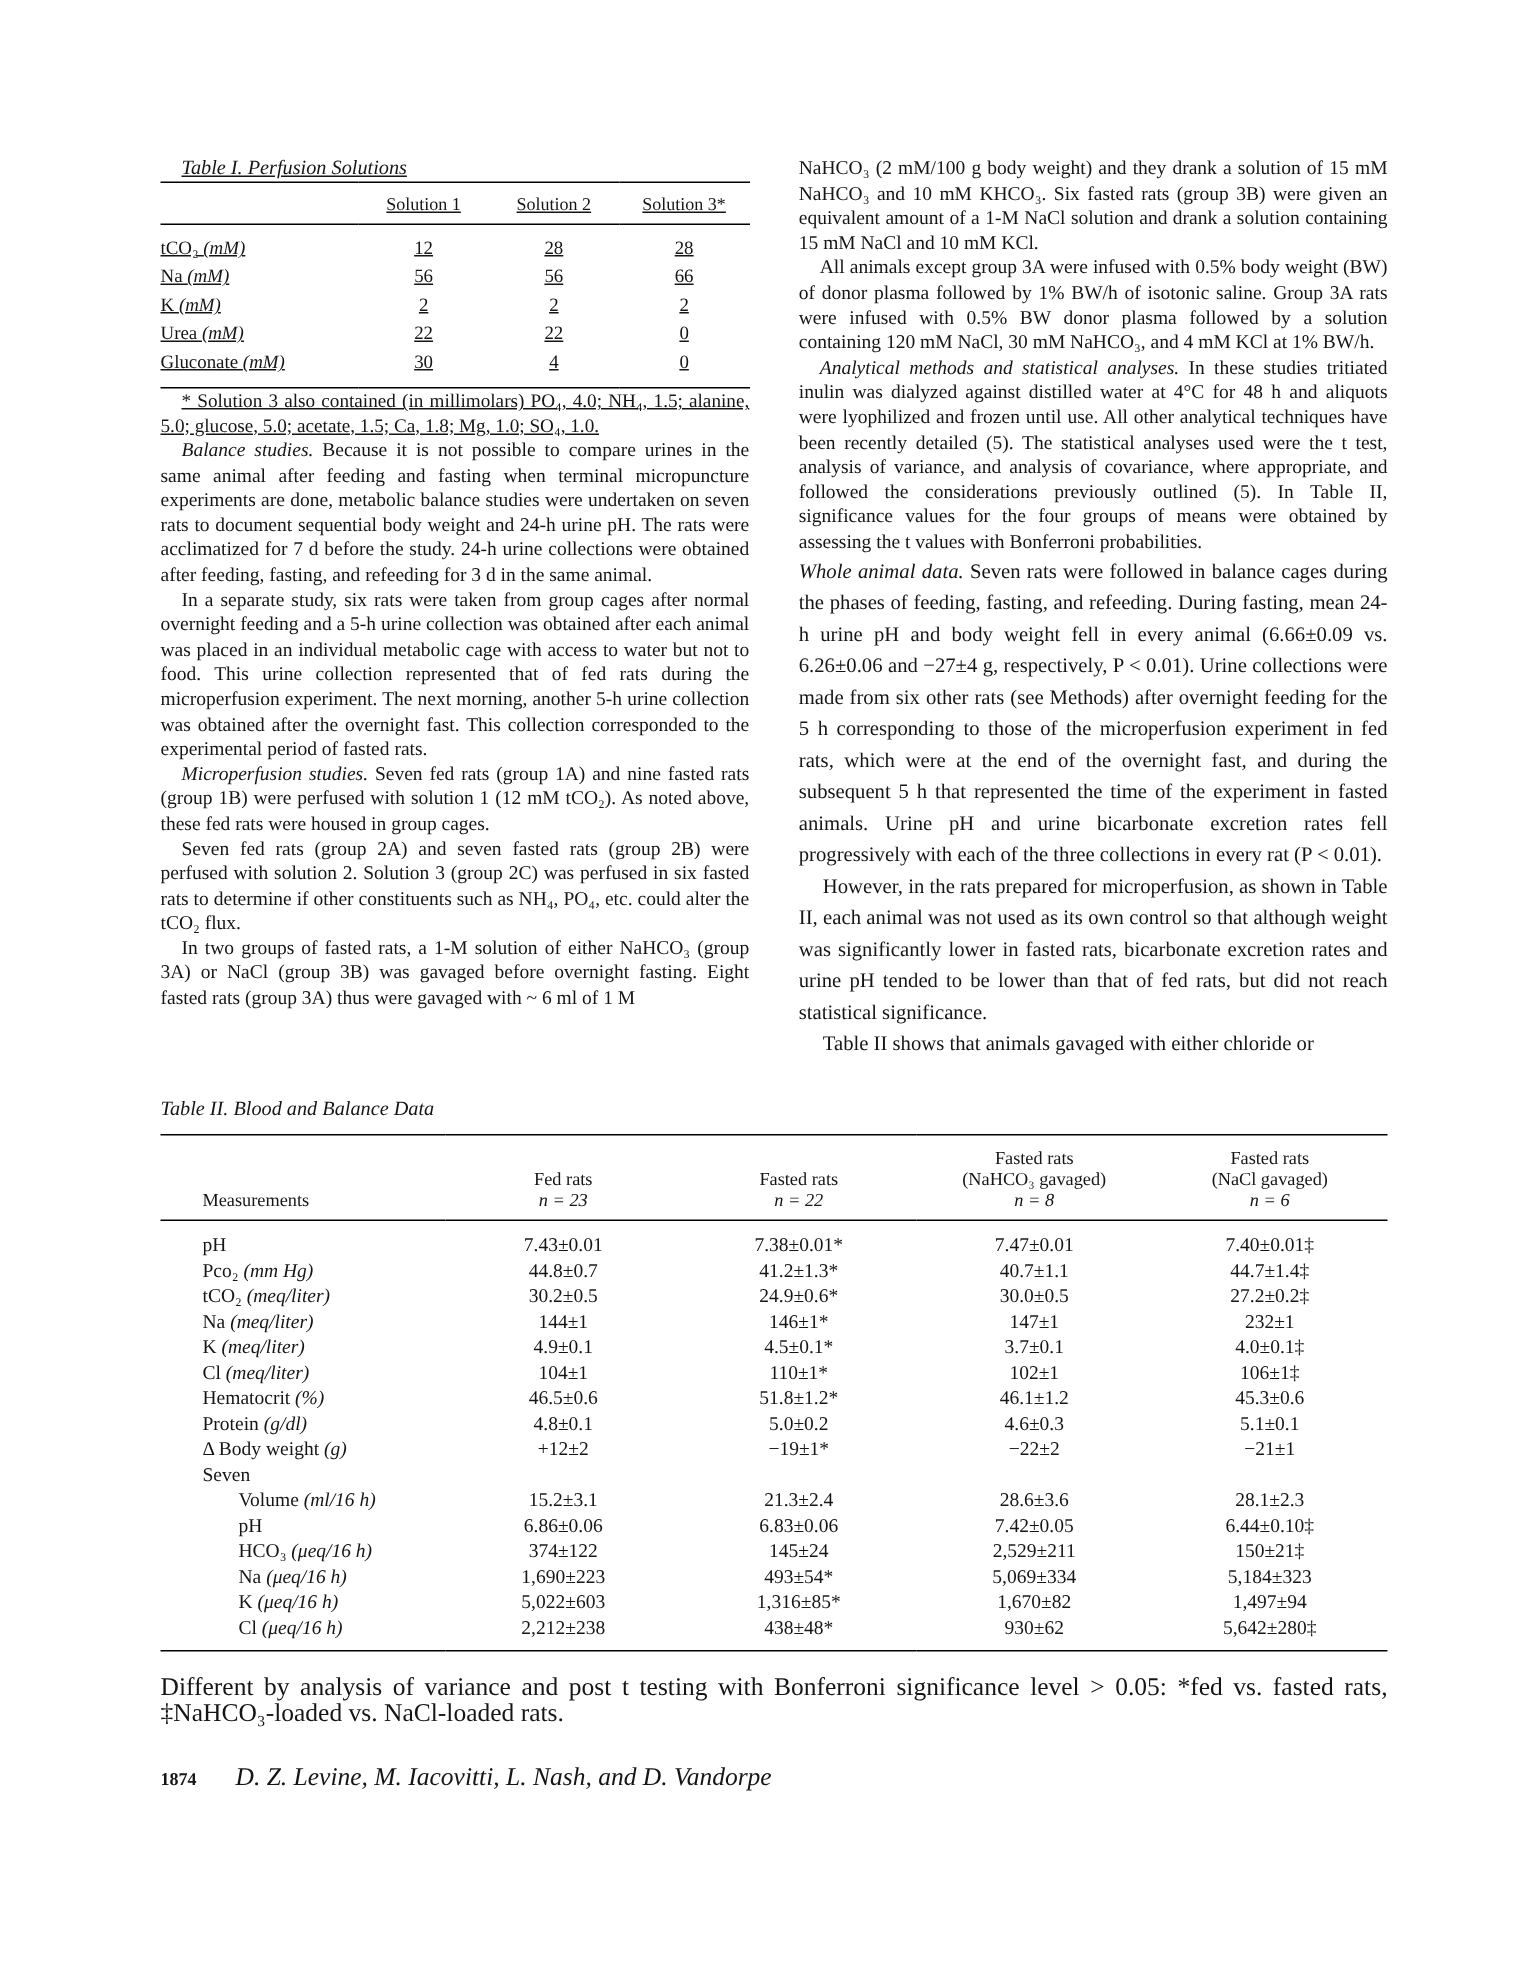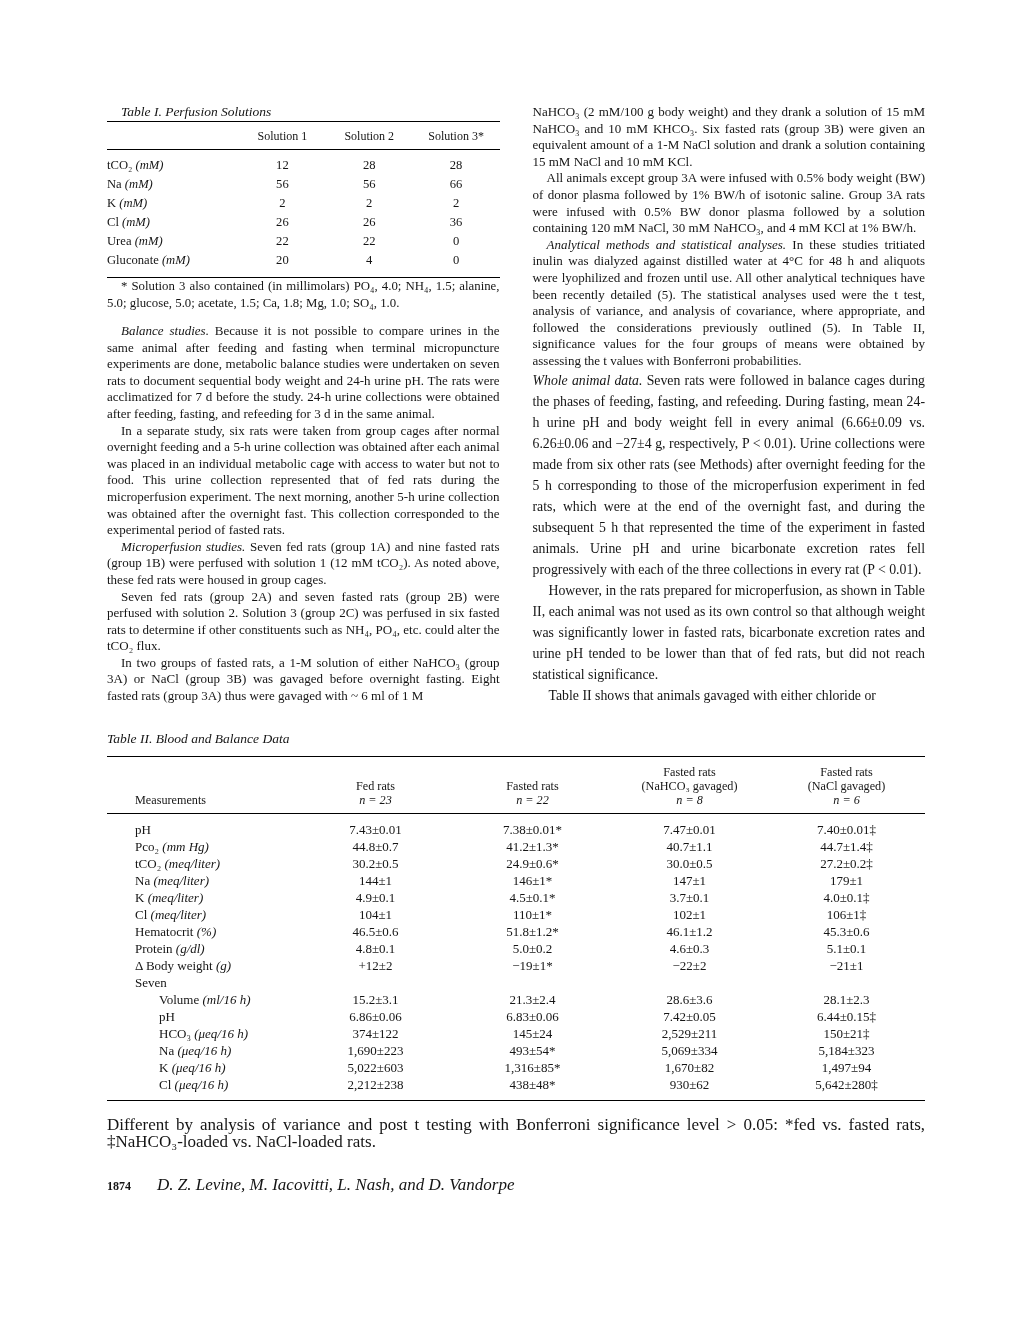--- a/index.html
+++ b/index.html
@@ -11,21 +11,21 @@
   .columns{display:flex;gap:33px;}
   .col{width:393px;font-size:13px;line-height:16.6px;text-align:justify;}
   .col p{margin:0;text-indent:14px;}
   .col p.no-indent{text-indent:0;}
   .lead{font-style:italic;}
 
   .table-title{font-style:italic;font-size:13.5px;margin:0 0 9px;text-indent:0;text-align:left;}
   .unit{font-style:italic;}
 
   
-  .table1-block{margin-bottom:12px;}
+  .table1-block{margin-bottom:0;text-decoration:underline;}
   .table1-block table{width:100%;border-collapse:collapse;table-layout:fixed;
     border-top:1px solid #000;border-bottom:1px solid #000;font-size:12.6px;}
   .t1-label{width:132px;}
   .table1-block th{font-weight:normal;font-size:12px;text-align:center;padding:6px 0 5px;border-bottom:1px solid #000;}
   .table1-block td{text-align:center;padding:2px 0;line-height:15px;}
   .table1-block td.label-col{text-align:left;}
   .table1-block tbody tr:first-child td{padding-top:8px;}
   .table1-block tbody tr:last-child td{padding-bottom:9px;}
   .table-footnote{margin:16px 0 26px;font-size:12.8px;line-height:16.4px;text-align:justify;text-indent:0;}
 
@@ -93,34 +93,28 @@
                 <td>56</td>
                 <td>66</td>
               </tr>
               <tr>
                 <td class="label-col"><span>K </span><span class="unit">(mM)</span></td>
                 <td>2</td>
                 <td>2</td>
                 <td>2</td>
               </tr>
               <tr>
-                <td class="label-col"><span>Cl </span><span class="unit">(mM)</span></td>
-                <td>26</td>
-                <td>26</td>
-                <td>36</td>
-              </tr>
-              <tr>
                 <td class="label-col"><span>Urea </span><span class="unit">(mM)</span></td>
                 <td>22</td>
                 <td>22</td>
                 <td>0</td>
               </tr>
               <tr>
                 <td class="label-col"><span>Gluconate </span><span class="unit">(mM)</span></td>
-                <td>20</td>
+                <td>30</td>
                 <td>4</td>
                 <td>0</td>
               </tr>
             </tbody>
         </table>
         <p class="table-footnote">* Solution 3 also contained (in millimolars) PO₄, 4.0; NH₄, 1.5; alanine, 5.0; glucose, 5.0; acetate, 1.5; Ca, 1.8; Mg, 1.0; SO₄, 1.0.</p>
       </div>
       <div>
           <p><span class="lead">Balance studies. </span>Because it is not possible to compare urines in the same animal after feeding and fasting when terminal micropuncture experiments are done, metabolic balance studies were undertaken on seven rats to document sequential body weight and 24-h urine pH. The rats were acclimatized for 7 d before the study. 24-h urine collections were obtained after feeding, fasting, and refeeding for 3 d in the same animal.</p>
           <p>In a separate study, six rats were taken from group cages after normal overnight feeding and a 5-h urine collection was obtained after each animal was placed in an individual metabolic cage with access to water but not to food. This urine collection represented that of fed rats during the microperfusion experiment. The next morning, another 5-h urine collection was obtained after the overnight fast. This collection corresponded to the experimental period of fasted rats.</p>
@@ -200,21 +194,21 @@
             <td>30.2±0.5</td>
             <td>24.9±0.6*</td>
             <td>30.0±0.5</td>
             <td>27.2±0.2‡</td>
           </tr>
           <tr>
             <td class="label"><span>Na </span><span class="unit">(meq/liter)</span></td>
             <td>144±1</td>
             <td>146±1*</td>
             <td>147±1</td>
-            <td>179±1</td>
+            <td>232±1</td>
           </tr>
           <tr>
             <td class="label"><span>K </span><span class="unit">(meq/liter)</span></td>
             <td>4.9±0.1</td>
             <td>4.5±0.1*</td>
             <td>3.7±0.1</td>
             <td>4.0±0.1‡</td>
           </tr>
           <tr>
             <td class="label"><span>Cl </span><span class="unit">(meq/liter)</span></td>
@@ -256,21 +250,21 @@
             <td>15.2±3.1</td>
             <td>21.3±2.4</td>
             <td>28.6±3.6</td>
             <td>28.1±2.3</td>
           </tr>
           <tr>
             <td class="label indent"><span>pH</span></td>
             <td>6.86±0.06</td>
             <td>6.83±0.06</td>
             <td>7.42±0.05</td>
-            <td>6.44±0.15‡</td>
+            <td>6.44±0.10‡</td>
           </tr>
           <tr>
             <td class="label indent"><span>HCO₃ </span><span class="unit">(μeq/16 h)</span></td>
             <td>374±122</td>
             <td>145±24</td>
             <td>2,529±211</td>
             <td>150±21‡</td>
           </tr>
           <tr>
             <td class="label indent"><span>Na </span><span class="unit">(μeq/16 h)</span></td>

